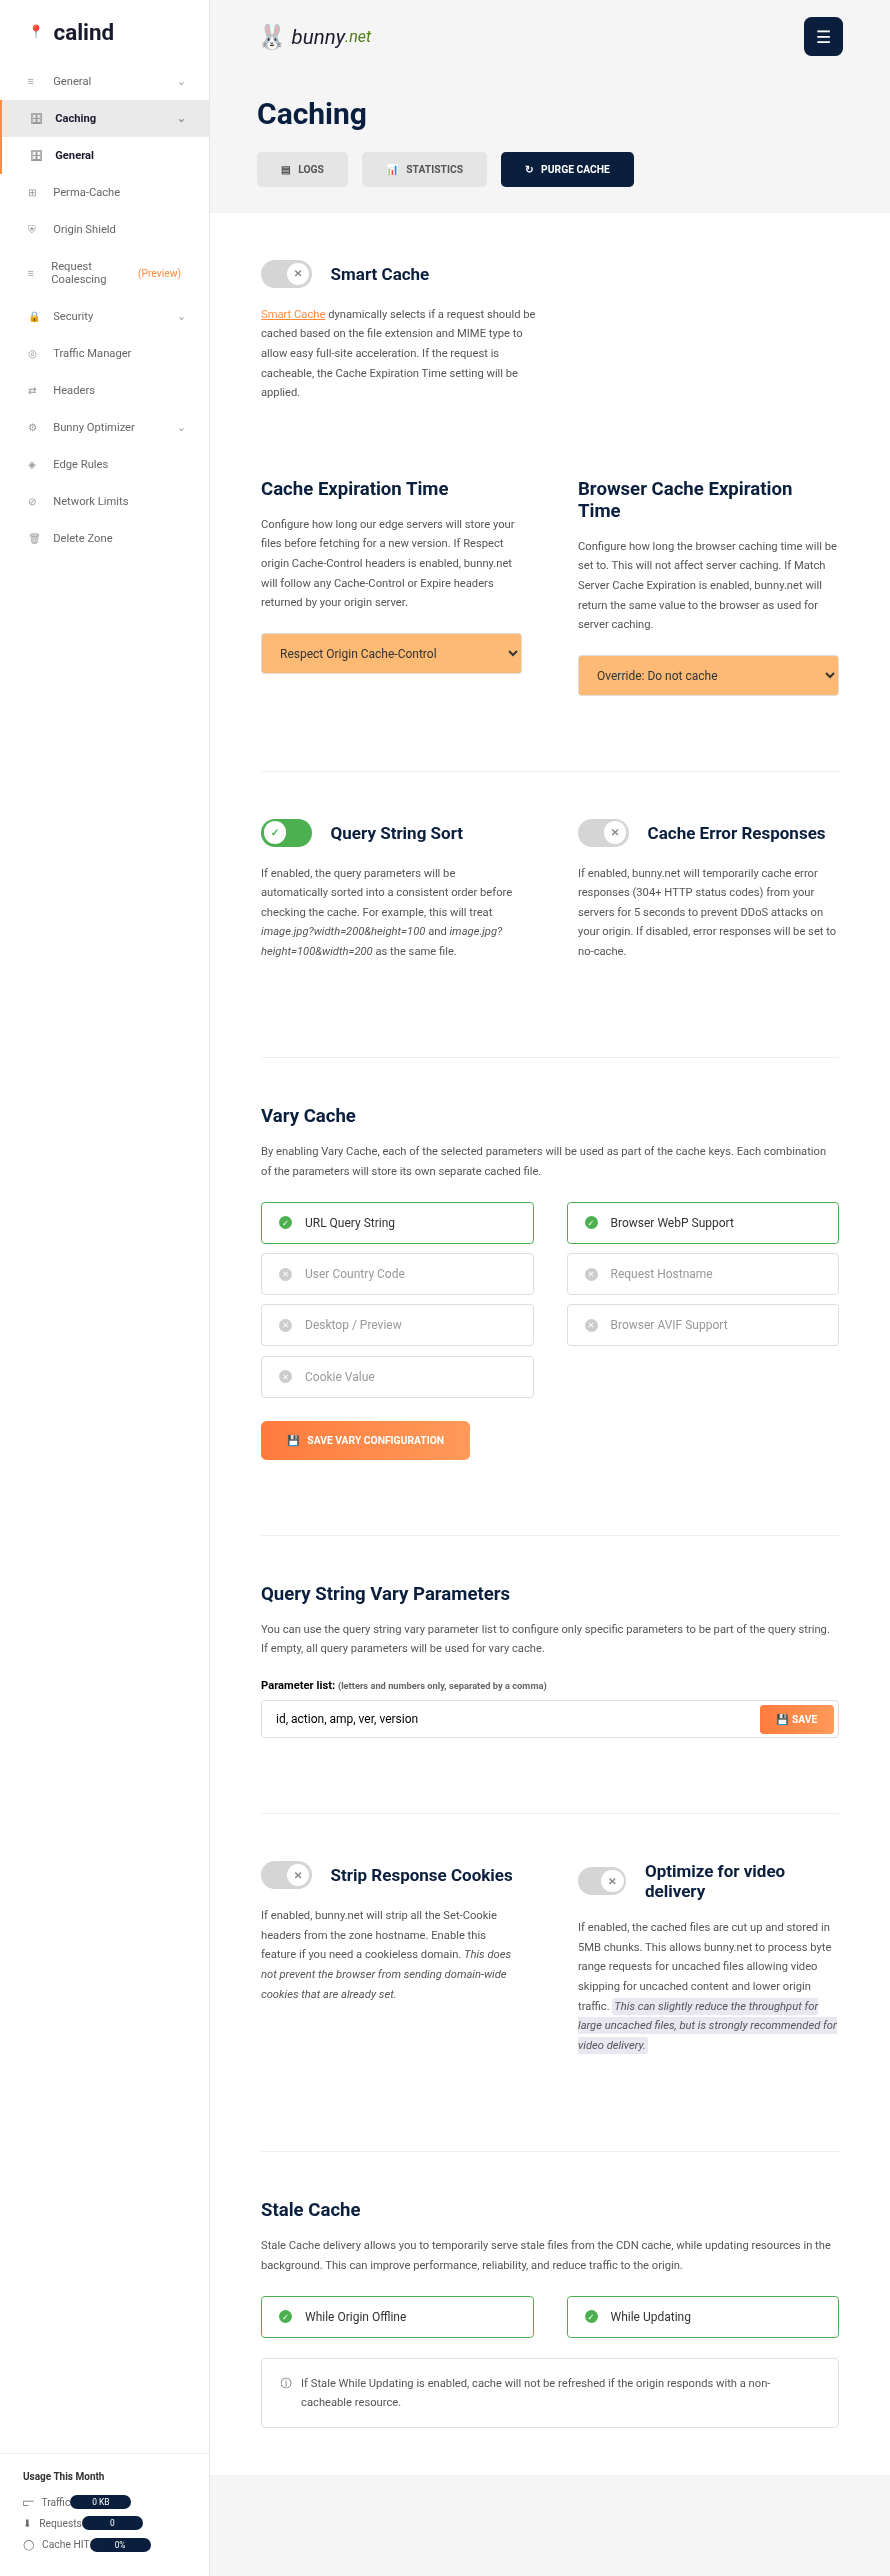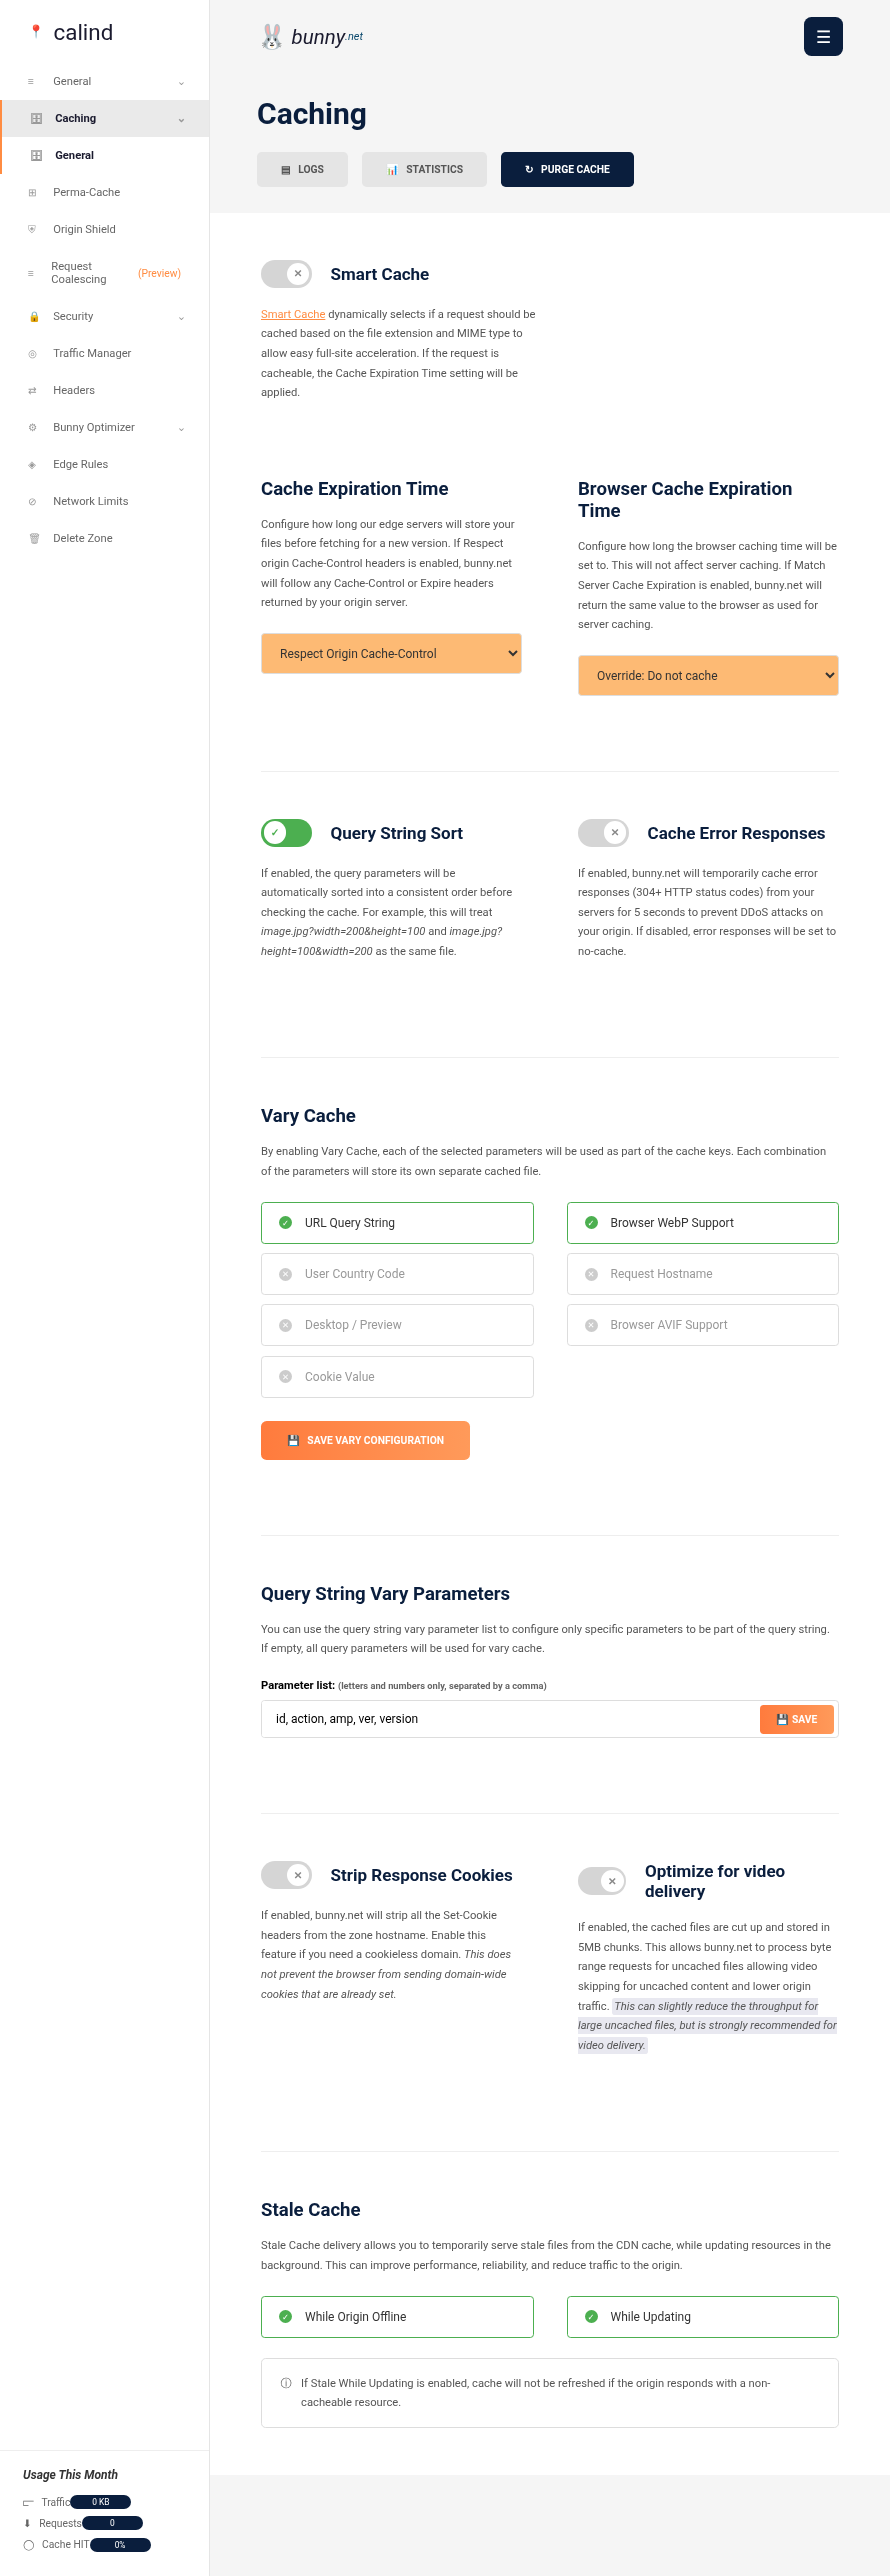--- a/index.html
+++ b/index.html
@@ -1,37 +1,37 @@
 <!DOCTYPE html>
 <html style="font-size:15px"><head>
 <meta charset="utf-8">
 <style>
 * { margin: 0; padding: 0; box-sizing: border-box; font-family: -apple-system, BlinkMacSystemFont, "Segoe UI", Roboto, sans-serif; }
 body { background: #f5f5f5; display: flex; }
 .sidebar { width: 210px; background: #fff; min-height: 100vh; border-right: 0.9px solid #e5e5e5; position: relative; }
-.sidebar-header { padding: 18.6px 28px; font-weight: 400; font-size: 22.4px; color: #1a1a2e; display: flex; align-items: center; }
+.sidebar-header { padding: 18.6px 28px; font-weight: 700; font-size: 22.4px; color: #1a1a2e; display: flex; align-items: center; }
 .sidebar-header::before { content: "📍"; font-size: 13px; color: #ff8c42; margin-right: 9.3px; }
 .nav-item { padding: 12px 28px; font-size: 11.2px; color: #666; display: flex; align-items: center; cursor: pointer; position: relative; }
 .nav-item.level2 { padding-left: 28px; }
 .nav-item .icon { width: 11.2px; margin-right: 14px; color: #999; font-size: 10.3px; }
 .nav-item.expandable::after { content: "⌄"; position: absolute; right: 23px; color: #999; }
 .nav-item.active { background: #eaeaea; font-weight: 700; color: #1a1a2e; border-left: 2.8px solid #ff8c42; }
 .nav-item.active.expandable::after { content: "⌄"; }
 .nav-item.sub-active { background: #fff; font-weight: 700; color: #1a1a2e; border-left: 2.8px solid #ff8c42; }
 .nav-item .preview { color: #ff8c42; font-size: 10.3px; margin-left: 4.7px; }
 .usage { position: absolute; bottom: 0; left: 0; right: 0; padding: 17px 23px; border-top: 0.9px solid #eee; }
-.usage-title { font-size: 12px; font-weight: 700; color: #333; margin-bottom: 13px; font-style: italic; }
+.usage-title { font-size: 10px; font-weight: 700; color: #333; margin-bottom: 13px; }
 .usage-row { display: flex; align-items: center; justify-content: flex-start; margin-bottom: 7.5px; font-size: 10.3px; color: #666; }
 .usage-row .icon { width: 11.2px; margin-right: 7.5px; }
 .usage-pill { background: #0a1e3d; color: #fff; padding: 1.9px 15px; border-radius: 9.3px; font-size: 8.4px; min-width: 61px; text-align: center; }
 .main { flex: 1; min-height: 100vh; }
 .topbar { display: flex; align-items: center; justify-content: space-between; padding: 17px 47px; }
 .logo { display: flex; align-items: center; font-weight: 400; font-size: 20.5px; color: #1a1a2e; font-style: italic; }
 .logo::before { content: "🐰"; color: #ff8c42; font-size: 24px; margin-right: 4.7px; font-style: normal; }
-.logo .net { color: #0c4a6e; font-size: 11px; }
+.logo .net { color: #4d7c0f; font-size: 16px; }
 .hamburger { width: 39px; height: 39px; background: #0a1e3d; border-radius: 7.5px; display: flex; align-items: center; justify-content: center; color: #fff; font-size: 17px; cursor: pointer; }
 .page-title { font-size: 30px; font-weight: 700; color: #0a1e3d; padding: 23px 47px 0; }
 .tabs { display: flex; gap: 14px; padding: 20.5px 47px 26px; }
 .tab { padding: 11.2px 24px; border-radius: 4.7px; font-size: 10.3px; font-weight: 700; cursor: pointer; display: flex; align-items: center; gap: 7.5px; }
 .tab.gray { background: #e5e5e5; color: #555; }
 .tab.dark { background: #0a1e3d; color: #fff; }
 .content { background: #fff; padding: 47px 51px; }
 .section { margin-bottom: 75px; }
 .two-col { display: flex; gap: 56px; }
 .col { flex: 1; }

